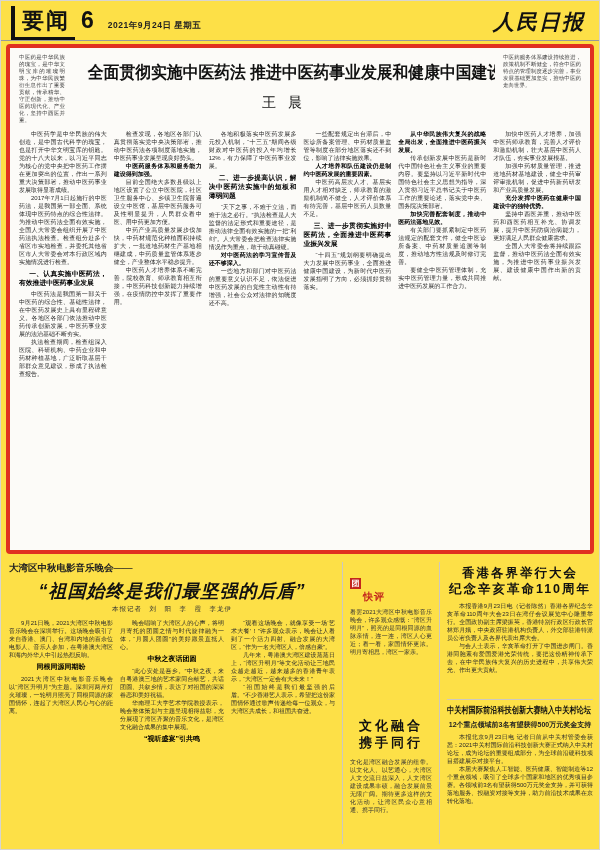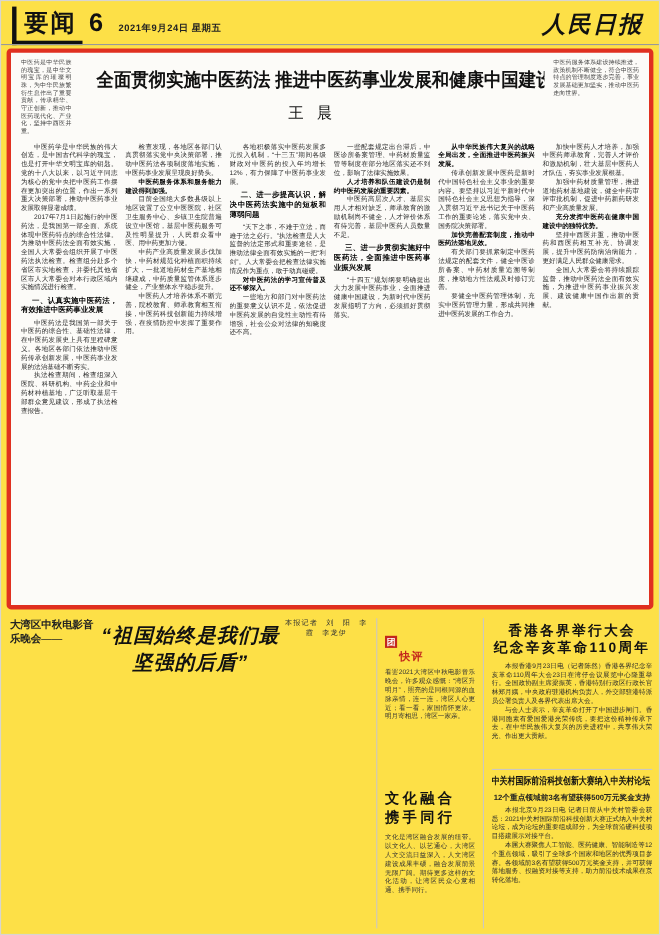--- a/index.html
+++ b/index.html
@@ -28,34 +28,34 @@
   .mcols{display:flex;gap:7px;height:402px;margin-top:6px;}
   .mcol{flex:1;overflow:hidden;font-size:6px;line-height:8px;text-align:justify;color:#2a2a2a;}
   .b-p{text-indent:2em;margin:0;}
   .b-ld{text-indent:2em;margin:0;font-weight:700;color:#000;}
   .b-h{font-weight:900;font-size:6.8px;line-height:9px;margin:3px 0;text-indent:1.5em;color:#000;}
   .b-sh{font-weight:900;text-align:center;text-indent:0;font-size:7px;margin:4px 0;color:#000;}
   p{margin:0;}
   
   .bottom{position:absolute;left:8px;top:561px;width:584px;height:282px;display:flex;gap:7px;}
   .vdiv{width:1px;background:#ccc8c0;}
-  .gala{width:326px;display:flex;overflow:hidden;}
+  .gala{width:326px;display:flex;flex-direction:column;overflow:hidden;}
   .kick{font-size:9.5px;font-weight:700;font-family:"Liberation Serif",serif;color:#222;}
   .ghead{font-size:18px;font-weight:900;text-align:center;letter-spacing:1px;margin:4px 0 2px;font-style:italic;}
   .gby{font-size:6.5px;text-align:center;color:#333;margin-bottom:5px;letter-spacing:1px;}
   .gcols{display:flex;gap:7px;flex:1;overflow:hidden;}
   .gcol{flex:1;overflow:hidden;font-size:6px;line-height:8px;text-align:justify;color:#2a2a2a;}
   .kp{width:82px;display:flex;flex-direction:column;overflow:hidden;}
   .kplabel{display:flex;align-items:center;gap:2px;margin-bottom:4px;}
   .kpbox{width:11px;height:11px;background:#c3261c;color:#fff;font-size:8px;font-weight:700;
          display:flex;align-items:center;justify-content:center;flex:none;}
   .kpname{color:#c3261c;font-weight:900;font-size:10px;letter-spacing:1px;margin-top:28px;}
   .kptext{font-size:6px;line-height:8px;text-align:justify;color:#333;overflow:hidden;}
   .kpt1{height:102px;}
-  .kphead{font-size:13px;font-weight:900;letter-spacing:3px;line-height:17px;margin:7px 0;}
+  .kphead{font-size:13px;font-weight:900;text-align:center;letter-spacing:3px;line-height:17px;margin:7px 0;}
   .kpt2{flex:1;}
   .rightcol{flex:1;display:flex;flex-direction:column;overflow:hidden;}
   .hktitle{font-size:12.5px;font-weight:900;text-align:center;line-height:16px;letter-spacing:2px;margin-top:3px;}
   .hkbody{font-size:6px;line-height:8px;text-align:justify;height:92px;overflow:hidden;margin-top:5px;color:#2a2a2a;}
   .zdiv{border-top:1px solid #ccc8c0;margin:5px 0 4px;}
   .ztitle{font-size:9px;font-weight:900;white-space:nowrap;transform:scaleX(.8);transform-origin:left center;}
   .zdeck{font-size:7px;font-weight:700;text-align:center;margin:3px 0;color:#222;}
   .zbody{font-size:6px;line-height:8px;text-align:justify;flex:1;overflow:hidden;color:#2a2a2a;}
 </style>
 </head>

